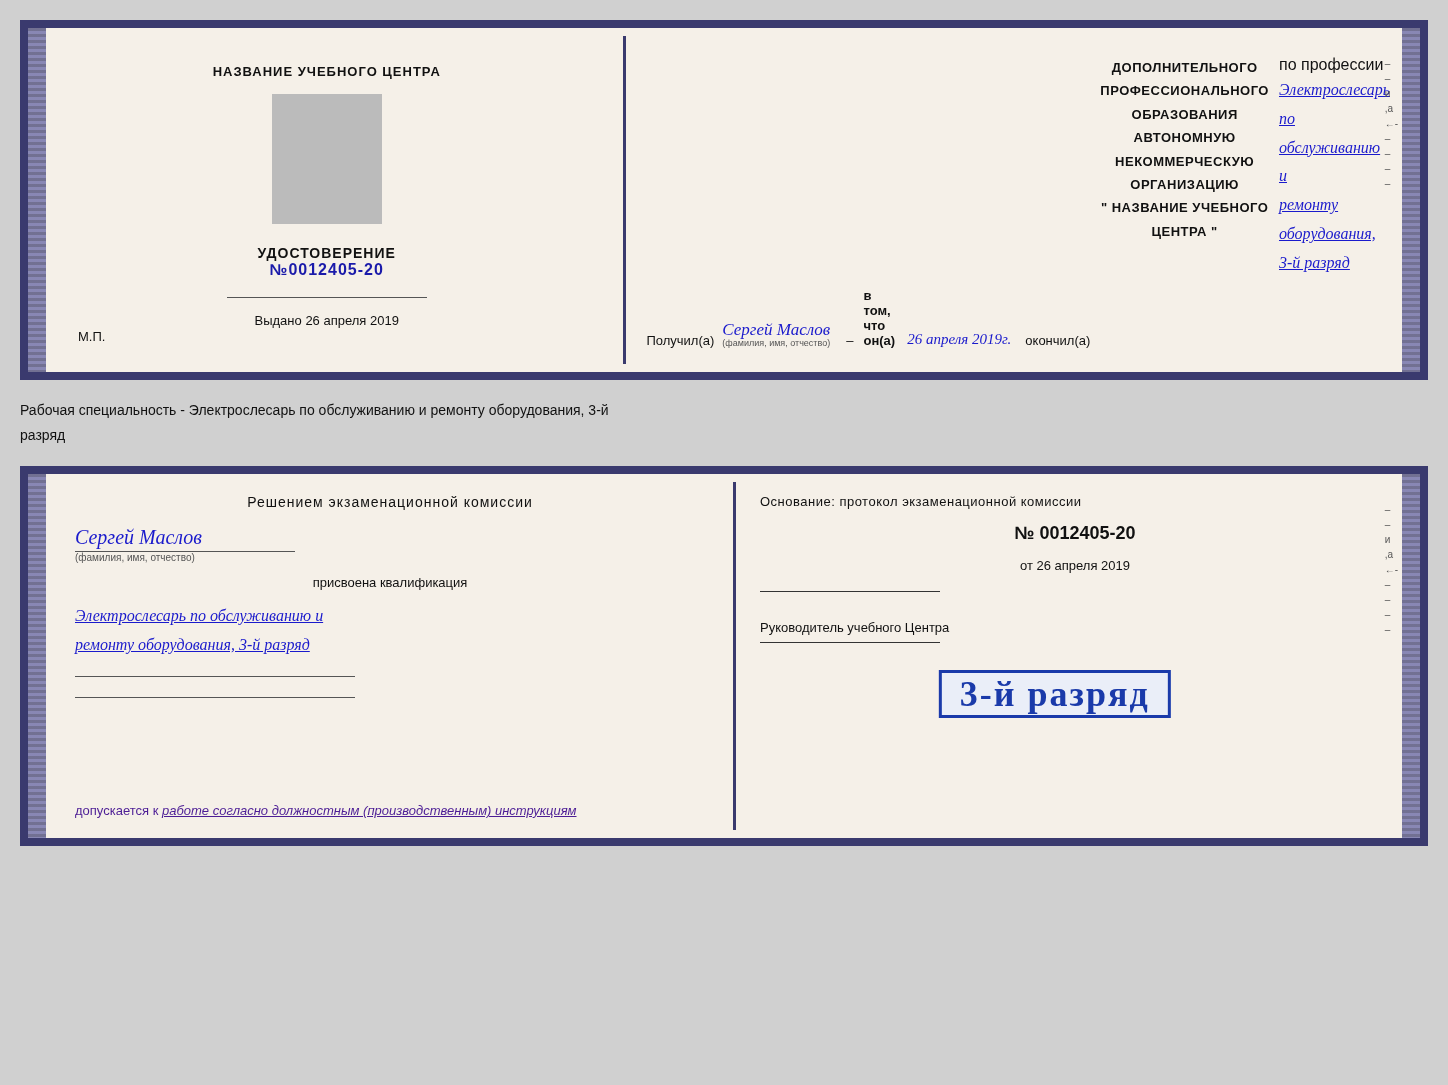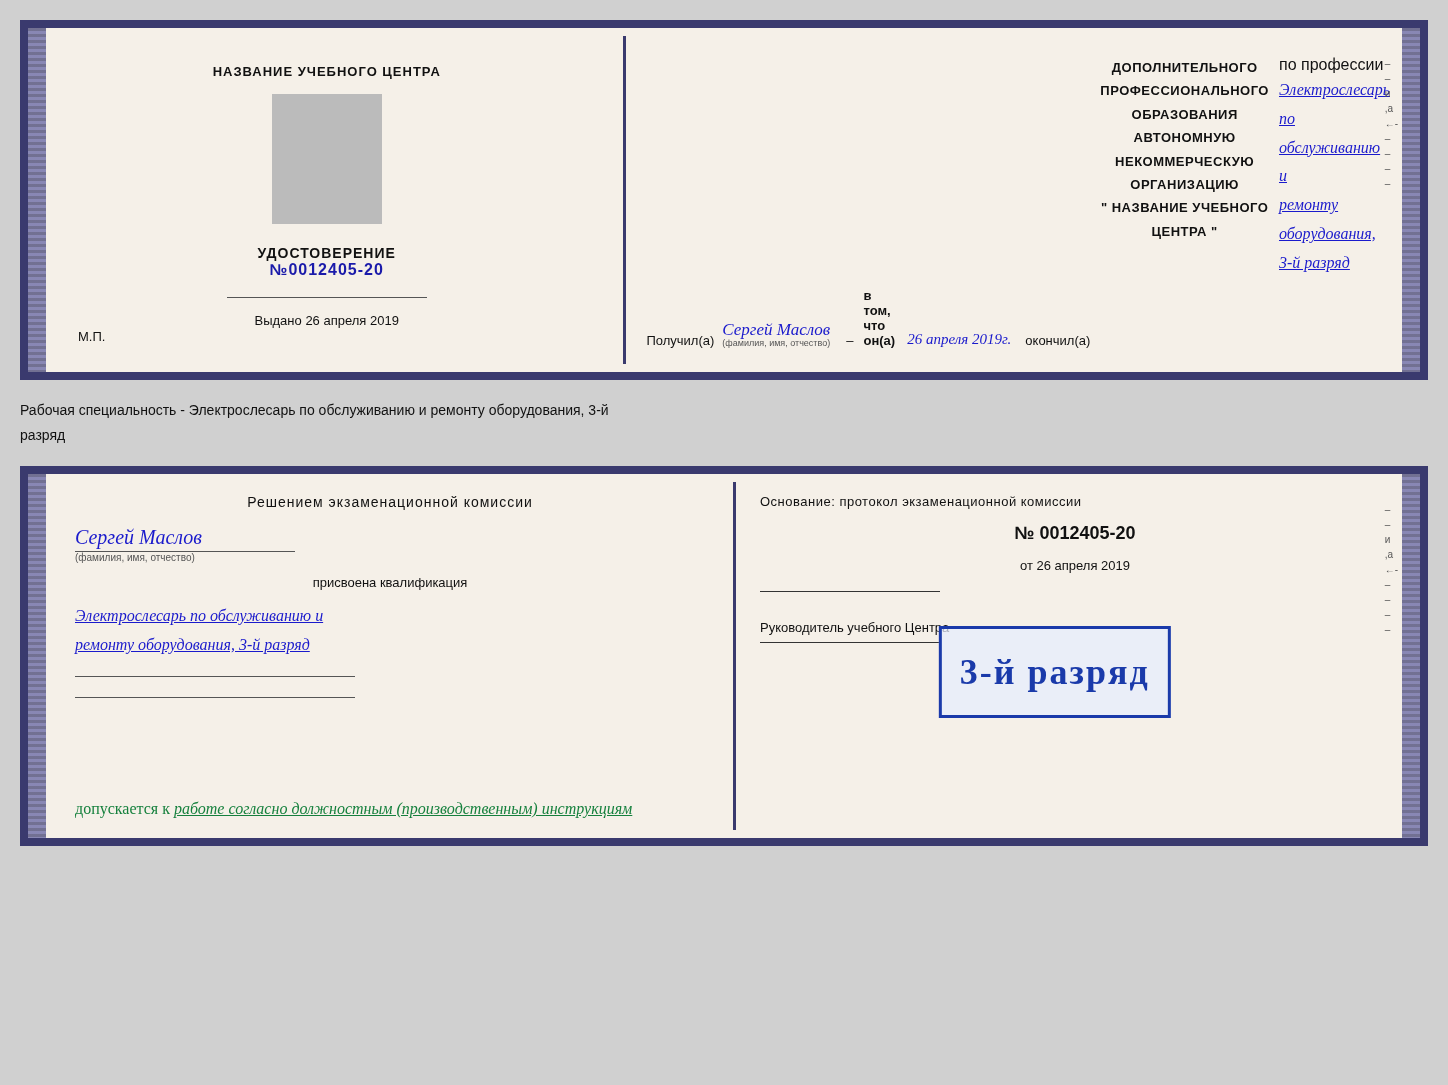--- a/index.html
+++ b/index.html
@@ -234,39 +234,38 @@
       text-align: center;
     }
 
     .qualification-lines {
       display: flex;
       flex-direction: column;
     }
 
     .dopuskaetsya-block {
       margin-top: auto;
-      font-size: 16px;
-      color: #15803d;
+      font-size: 13px;
+      color: #4c1d95;
       padding-top: 16px;
-      font-family: Liberation Serif, serif;
     }
 
     .italic-underline {
       font-style: italic;
       text-decoration: underline;
     }
 
     
     .stamp-overlay {
       position: absolute;
       bottom: 120px;
       left: 50%;
       transform: translateX(-60%);
       border: 3px solid #1a3aaa;
-      padding: 22px 18px;
+      padding: 0 18px;
       background: rgba(230,236,255,0.7);
       z-index: 10;
     }
 
     .stamp-text {
       font-size: 36px;
       font-weight: bold;
       color: #1a3aaa;
       font-family: 'Times New Roman', serif;
       letter-spacing: 2px;

